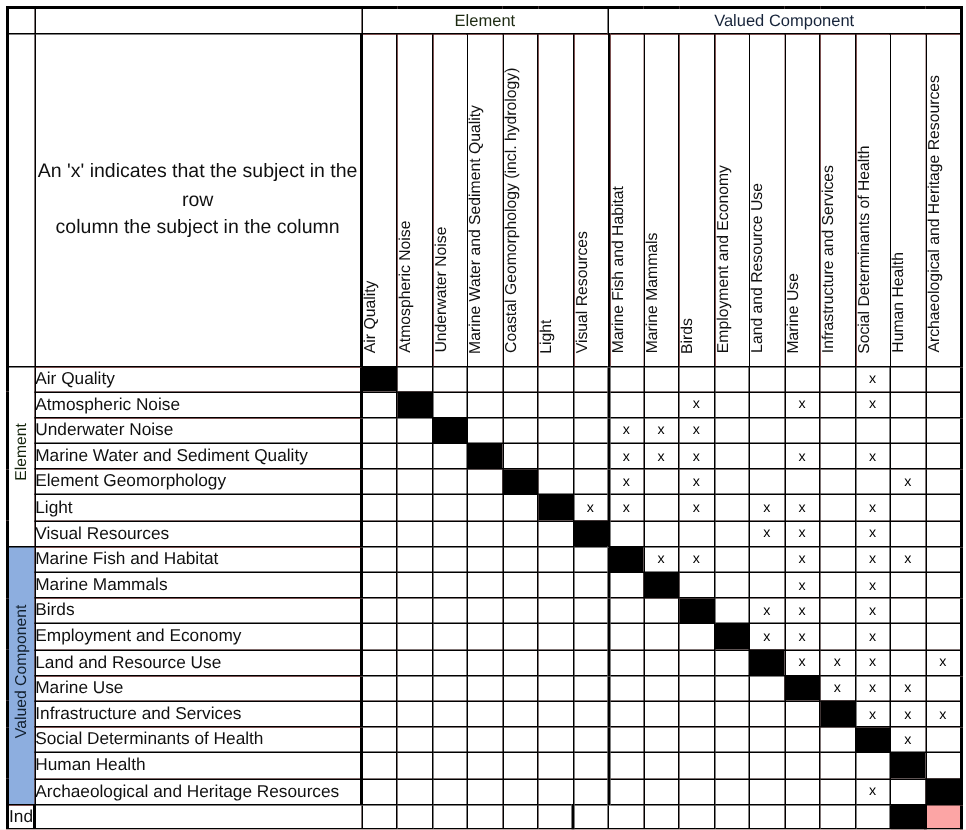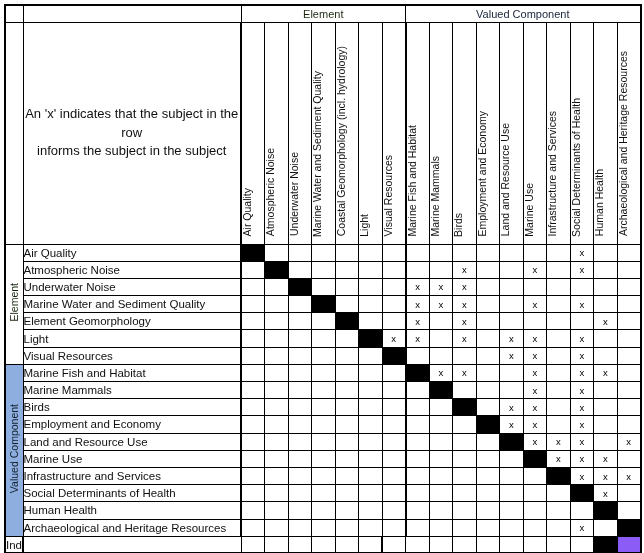--- a/index.html
+++ b/index.html
@@ -17,21 +17,21 @@
   }
   table.matrix {
     border-collapse: collapse;
     table-layout: fixed;
     position: absolute;
     left: 4px;
     top: 4px;
     width: 636px;
     height: 545px;
     border: 2px solid #000;
-    background: #8b5cf6;
+    background: #fca5a5;
   }
   table.matrix td, table.matrix th {
     padding: 0;
     margin: 0;
     border: 1px solid #000;
     font-weight: normal;
     background: #fff;
   }
 
   
@@ -175,21 +175,21 @@
         <tr>
           <td class="band-spacer" colspan="1"></td>
           <td class="band-blank"></td>
           <td class="band band-element" colspan="7">Element</td>
           <td class="band band-valued" colspan="10">Valued Component</td>
         </tr>
         <tr>
           <td class="corner-blank"></td>
           <td class="note">
             <div>An 'x' indicates that the subject in the row</div>
-            <div>informs the subject in the subject</div>
+            <div>column the subject in the column</div>
           </td>
           <td class="vhead first"><span class="vwrap">Air Quality</span></td>
           <td class="vhead"><span class="vwrap">Atmospheric Noise</span></td>
           <td class="vhead"><span class="vwrap">Underwater Noise</span></td>
           <td class="vhead"><span class="vwrap">Marine Water and Sediment Quality</span></td>
           <td class="vhead"><span class="vwrap">Coastal Geomorphology (incl. hydrology)</span></td>
           <td class="vhead"><span class="vwrap">Light</span></td>
           <td class="vhead grp-end"><span class="vwrap">Visual Resources</span></td>
           <td class="vhead"><span class="vwrap">Marine Fish and Habitat</span></td>
           <td class="vhead"><span class="vwrap">Marine Mammals</span></td>

